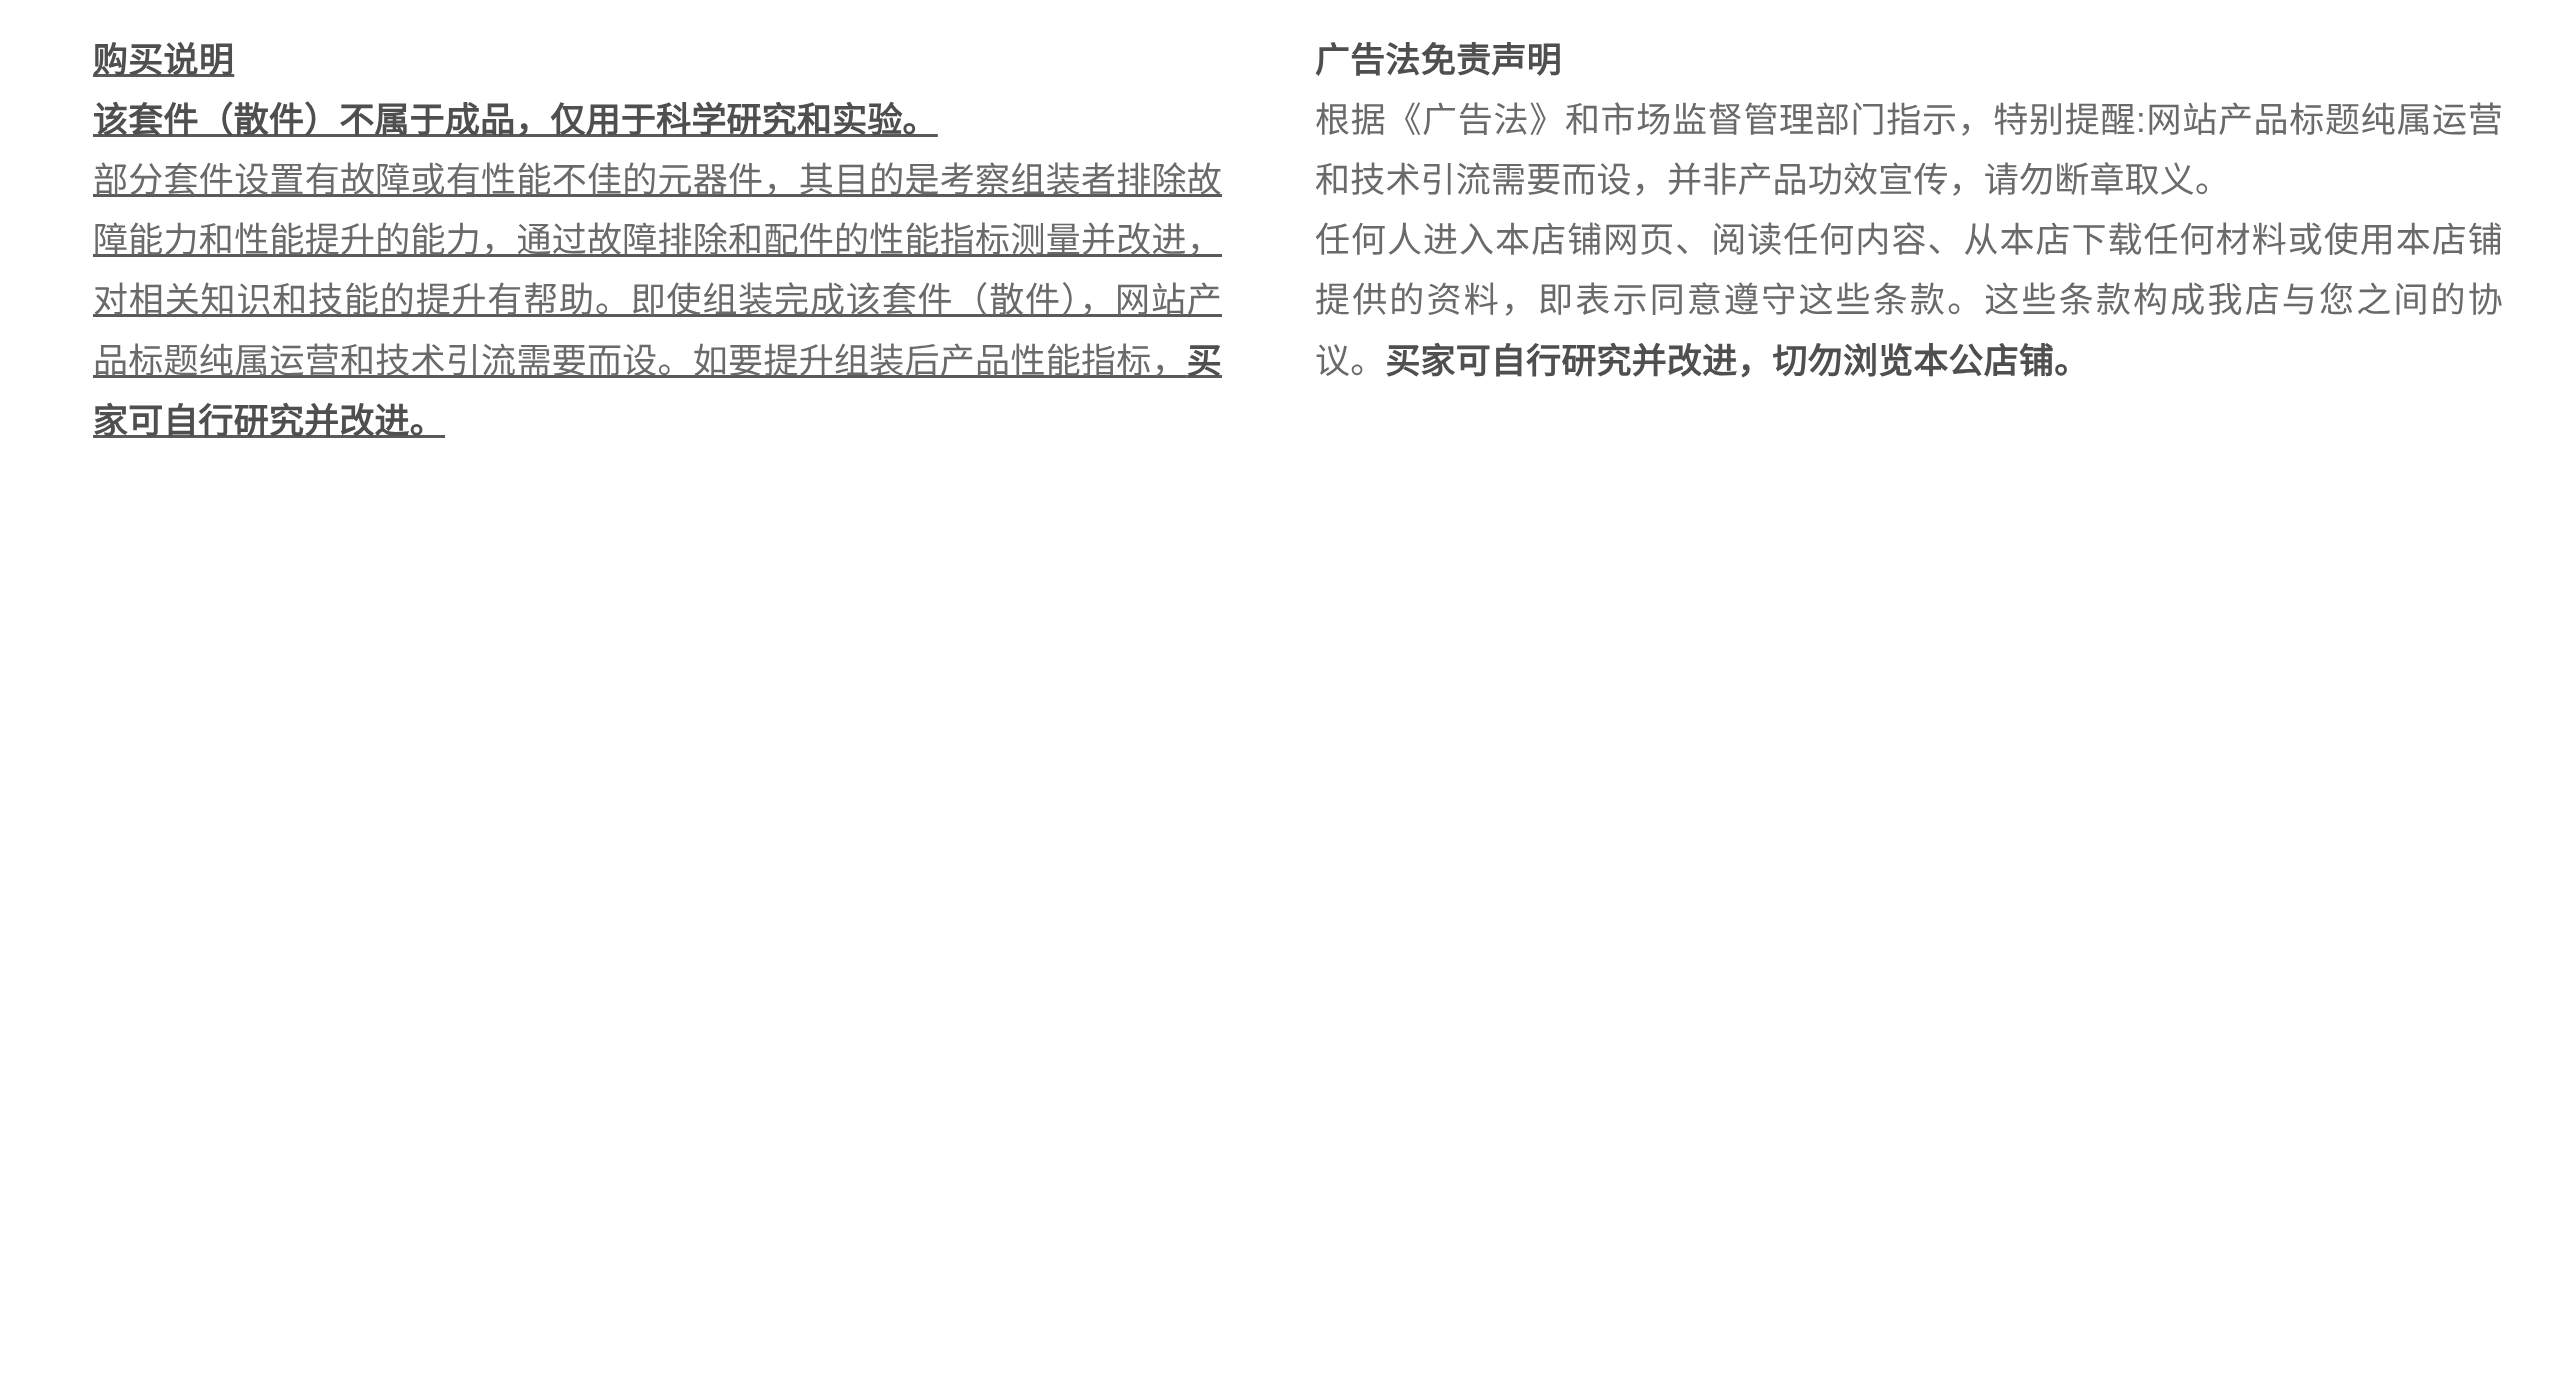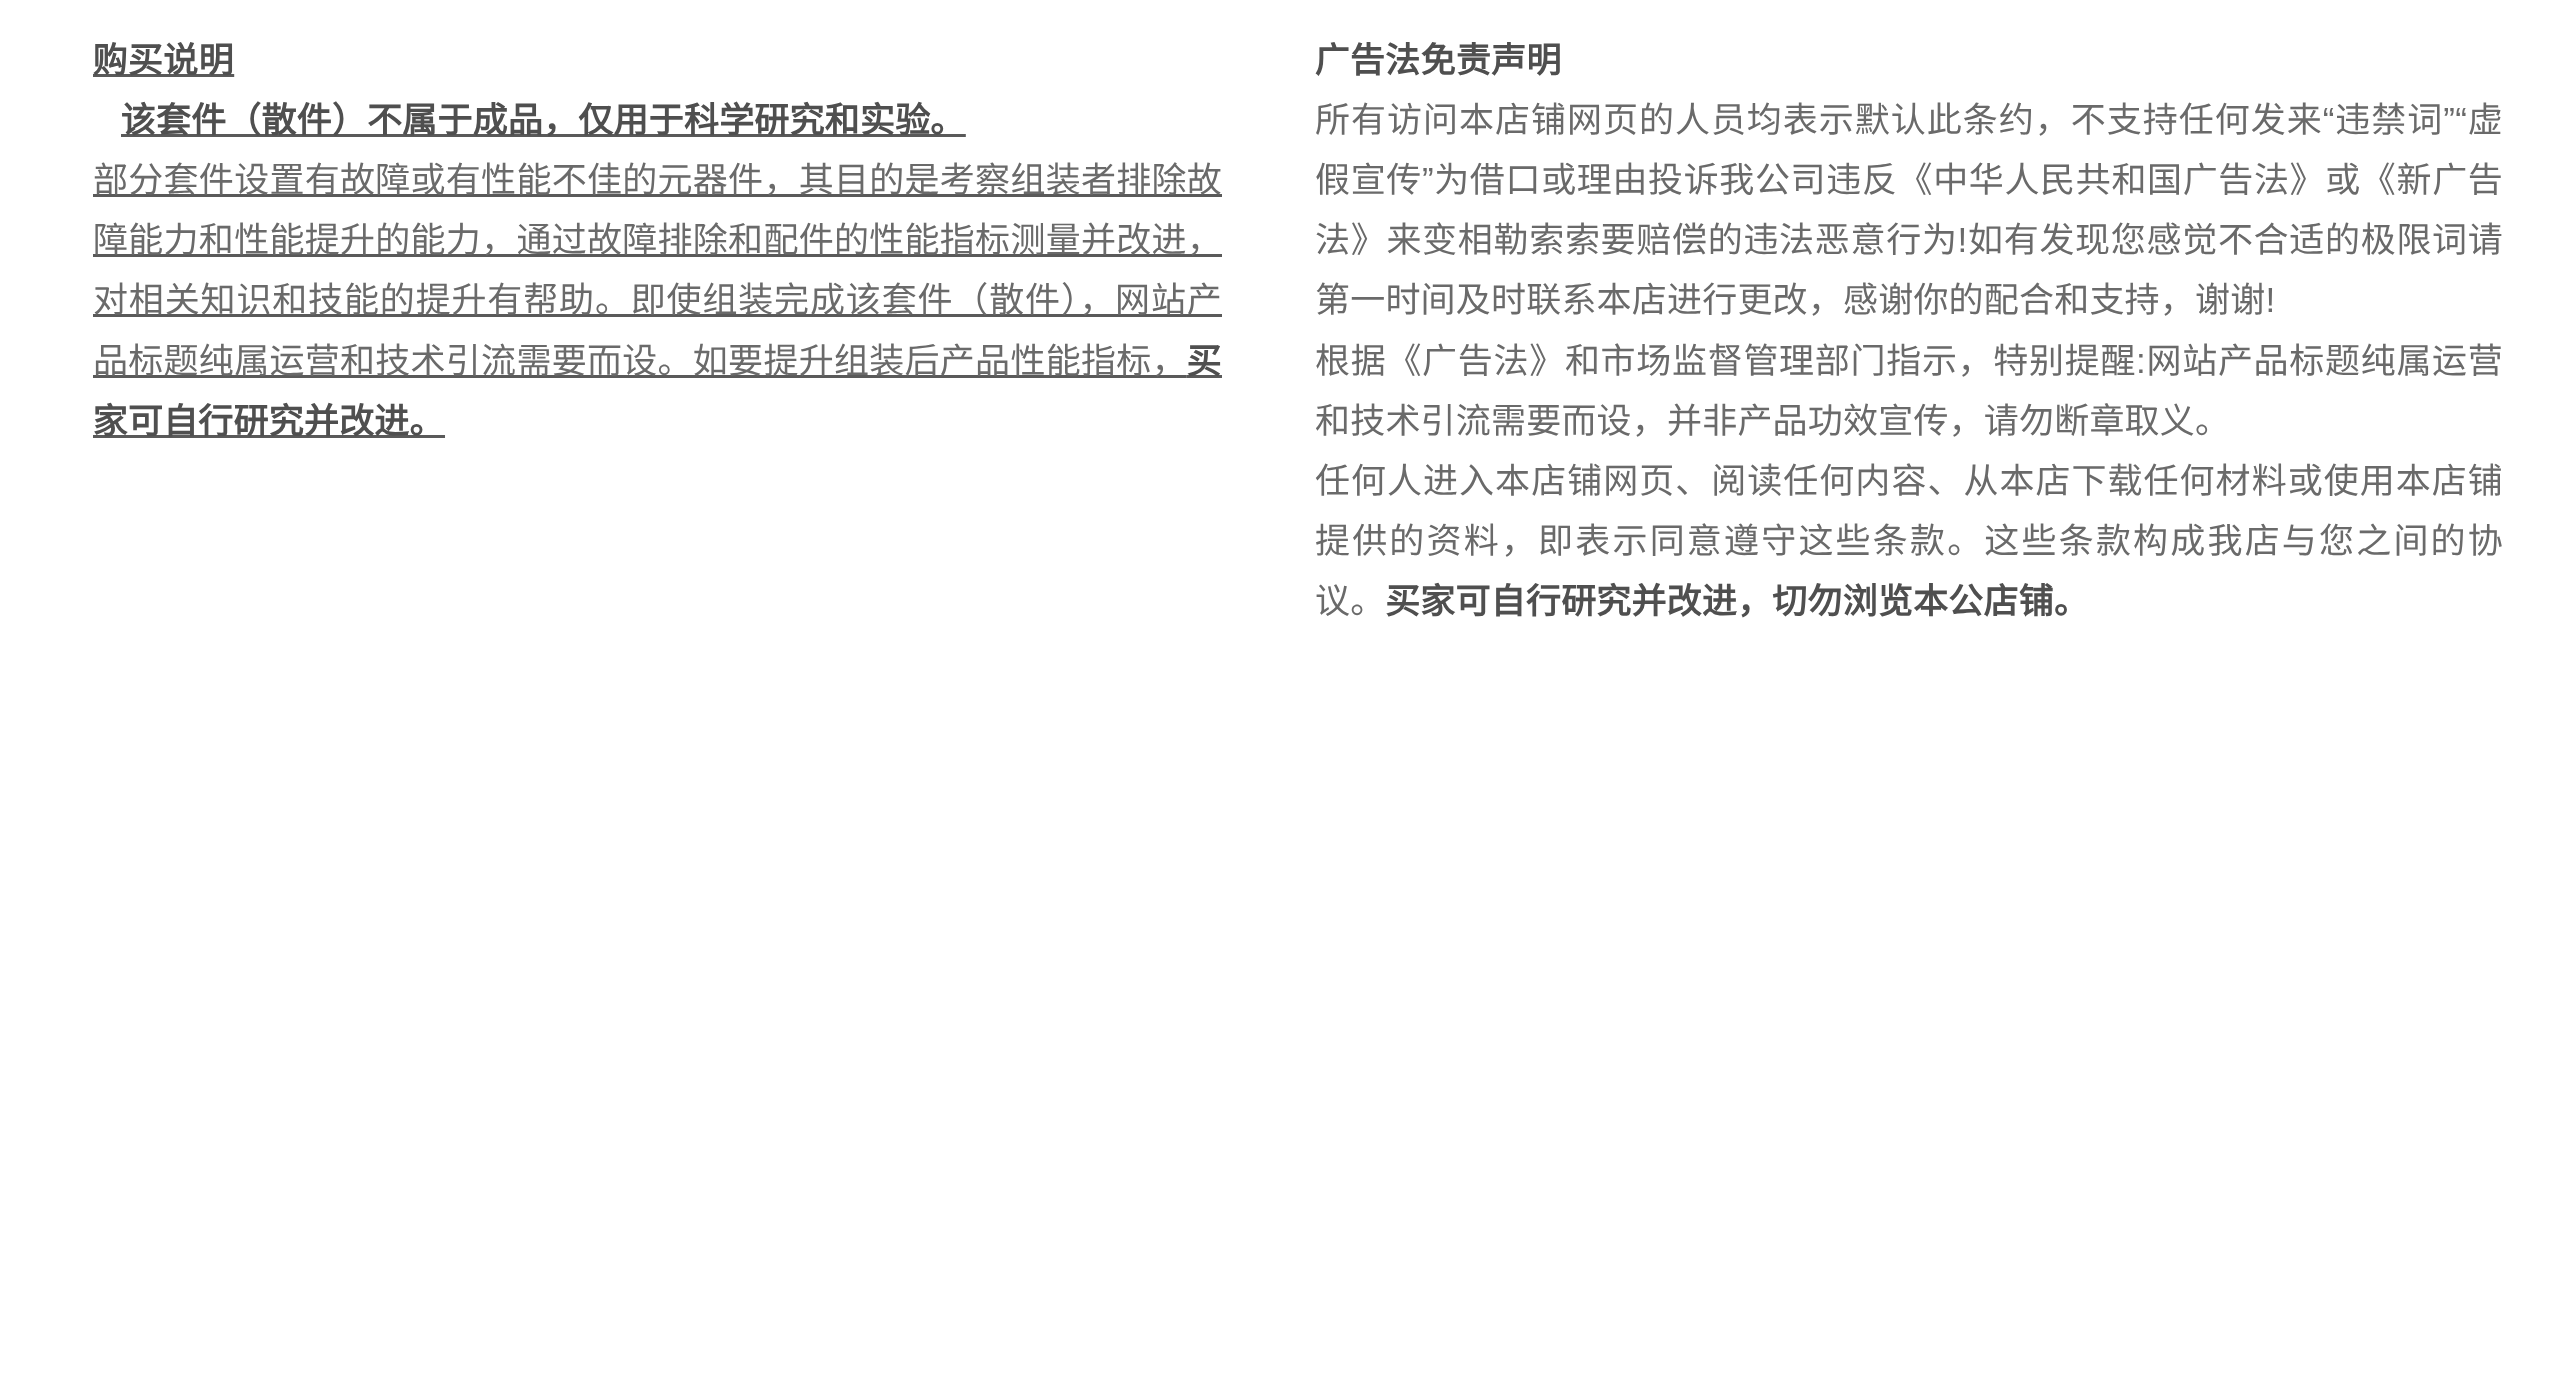--- a/index.html
+++ b/index.html
@@ -49,21 +49,20 @@
     line-height: 1.72;
     color: #6a6a6a;
     margin: 0;
     letter-spacing: 0.2px;
     text-align: justify;
     text-justify: inter-ideograph;
   }
   .para.bold-all {
     font-weight: bold;
     color: #4f4f4f;
-    margin-left: 28px;
   }
   .b {
     font-weight: bold;
     color: #4f4f4f;
   }
   .gap-lg {
     height: 37px;
   }
 </style>
 </head>
@@ -82,20 +81,19 @@
     <div class="gap-lg"></div>
 
     <div class="block">
     </div>
 
   </div>
 
   <div class="column col-right">
 
     <h2 class="heading">广告法免责声明</h2>
-    <p class="para">所有访问本店铺网页的人员均表示默认此条约，不支持任何发来“违禁词”“虚假宣传”为借口或理由投诉我公司违反《中华人民共和国广告法》或《新广告法》来变相勒索索要赔偿的违法恶意行为!如有发现您感觉不合适的极限词请第一时间及时联系本店进行更改，感谢你的配合和支持，谢谢!</p>
     <p class="para">根据《广告法》和市场监督管理部门指示，特别提醒:网站产品标题纯属运营和技术引流需要而设，并非产品功效宣传，请勿断章取义。</p>
     <p class="para"><span>任何人进入本店铺网页、阅读任何内容、从本店下载任何材料或使用本店铺提供的资料，即表示同意遵守这些条款。这些条款构成我店与您之间的协议。</span><span class="b">买家可自行研究并改进，切勿浏览本公店铺。</span></p>
 
   </div>
 
 </div>
 
 
 </body></html>

